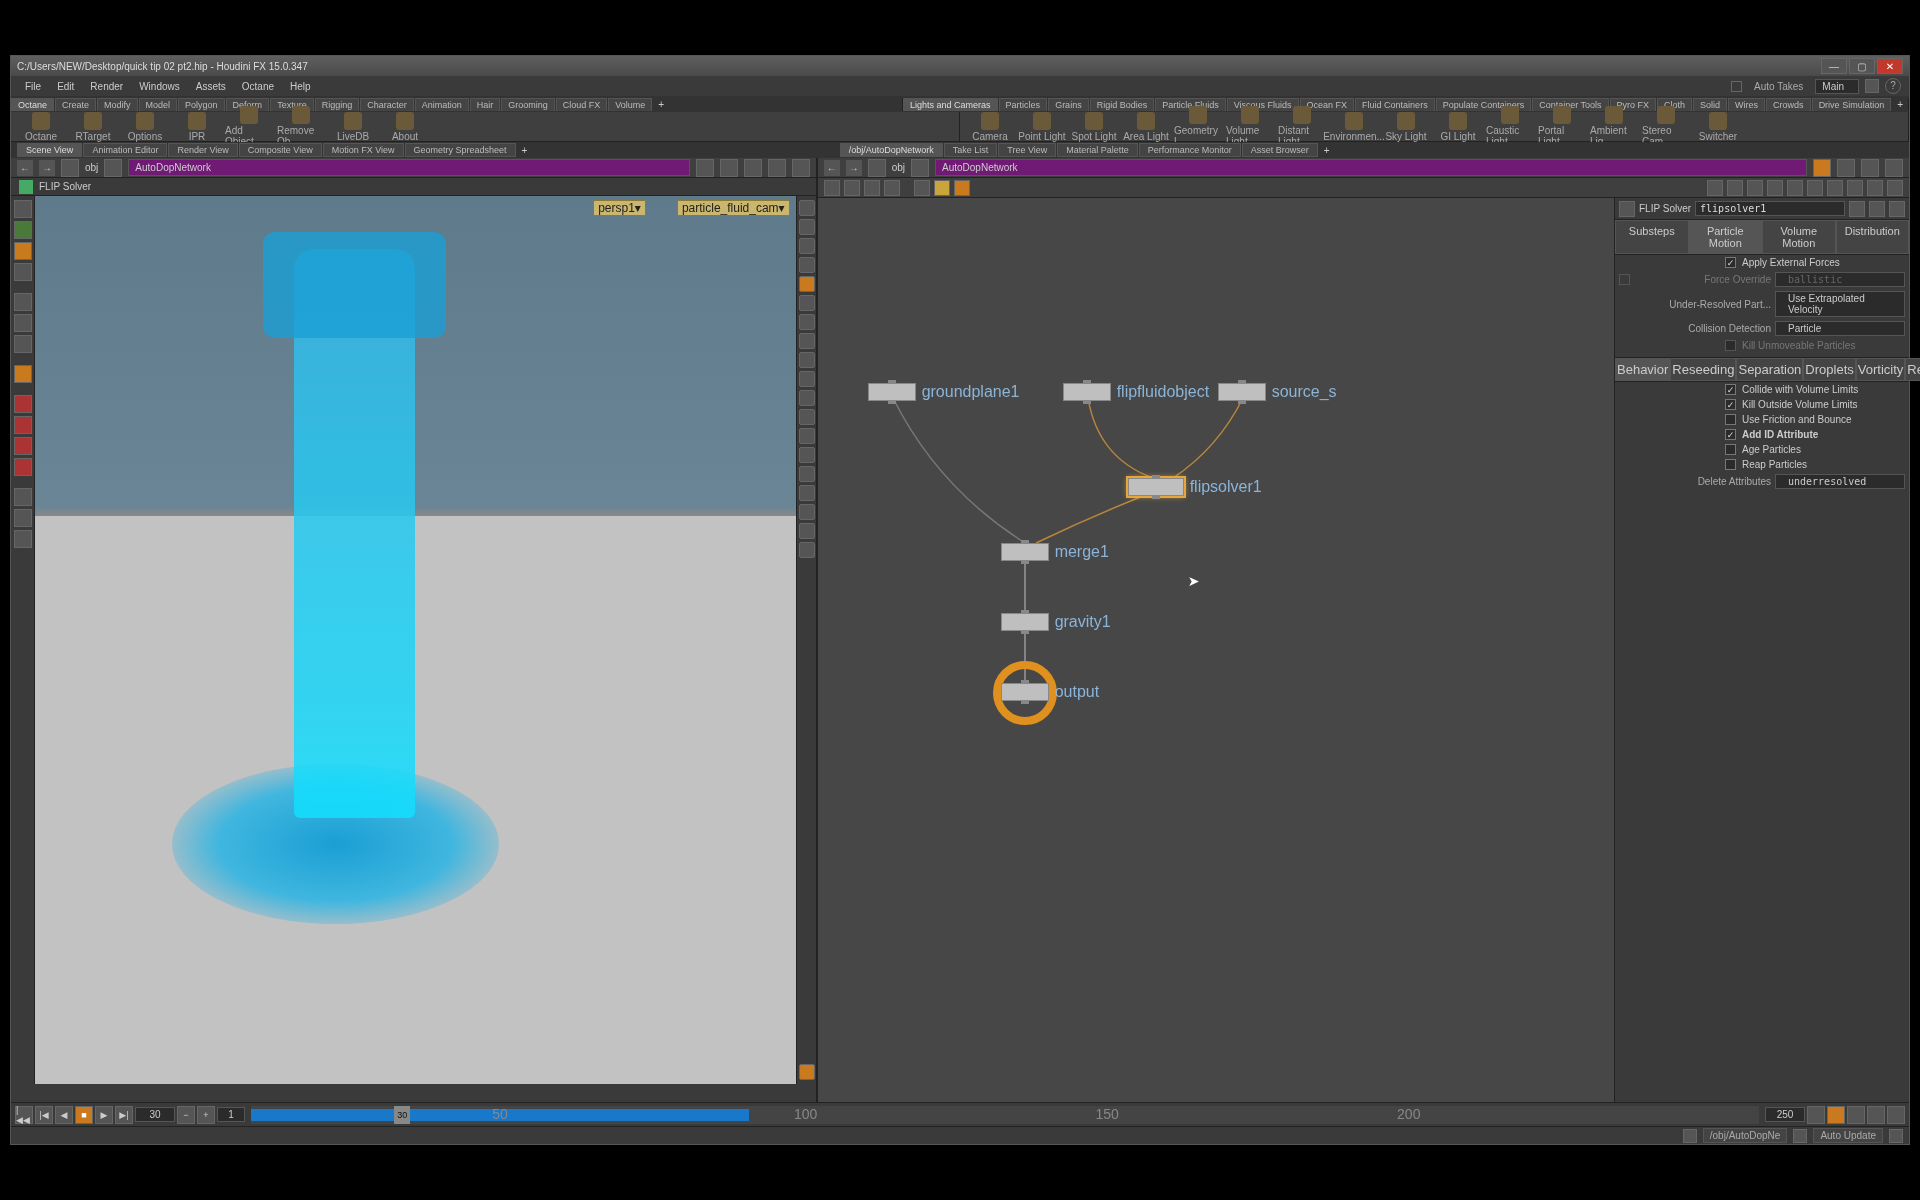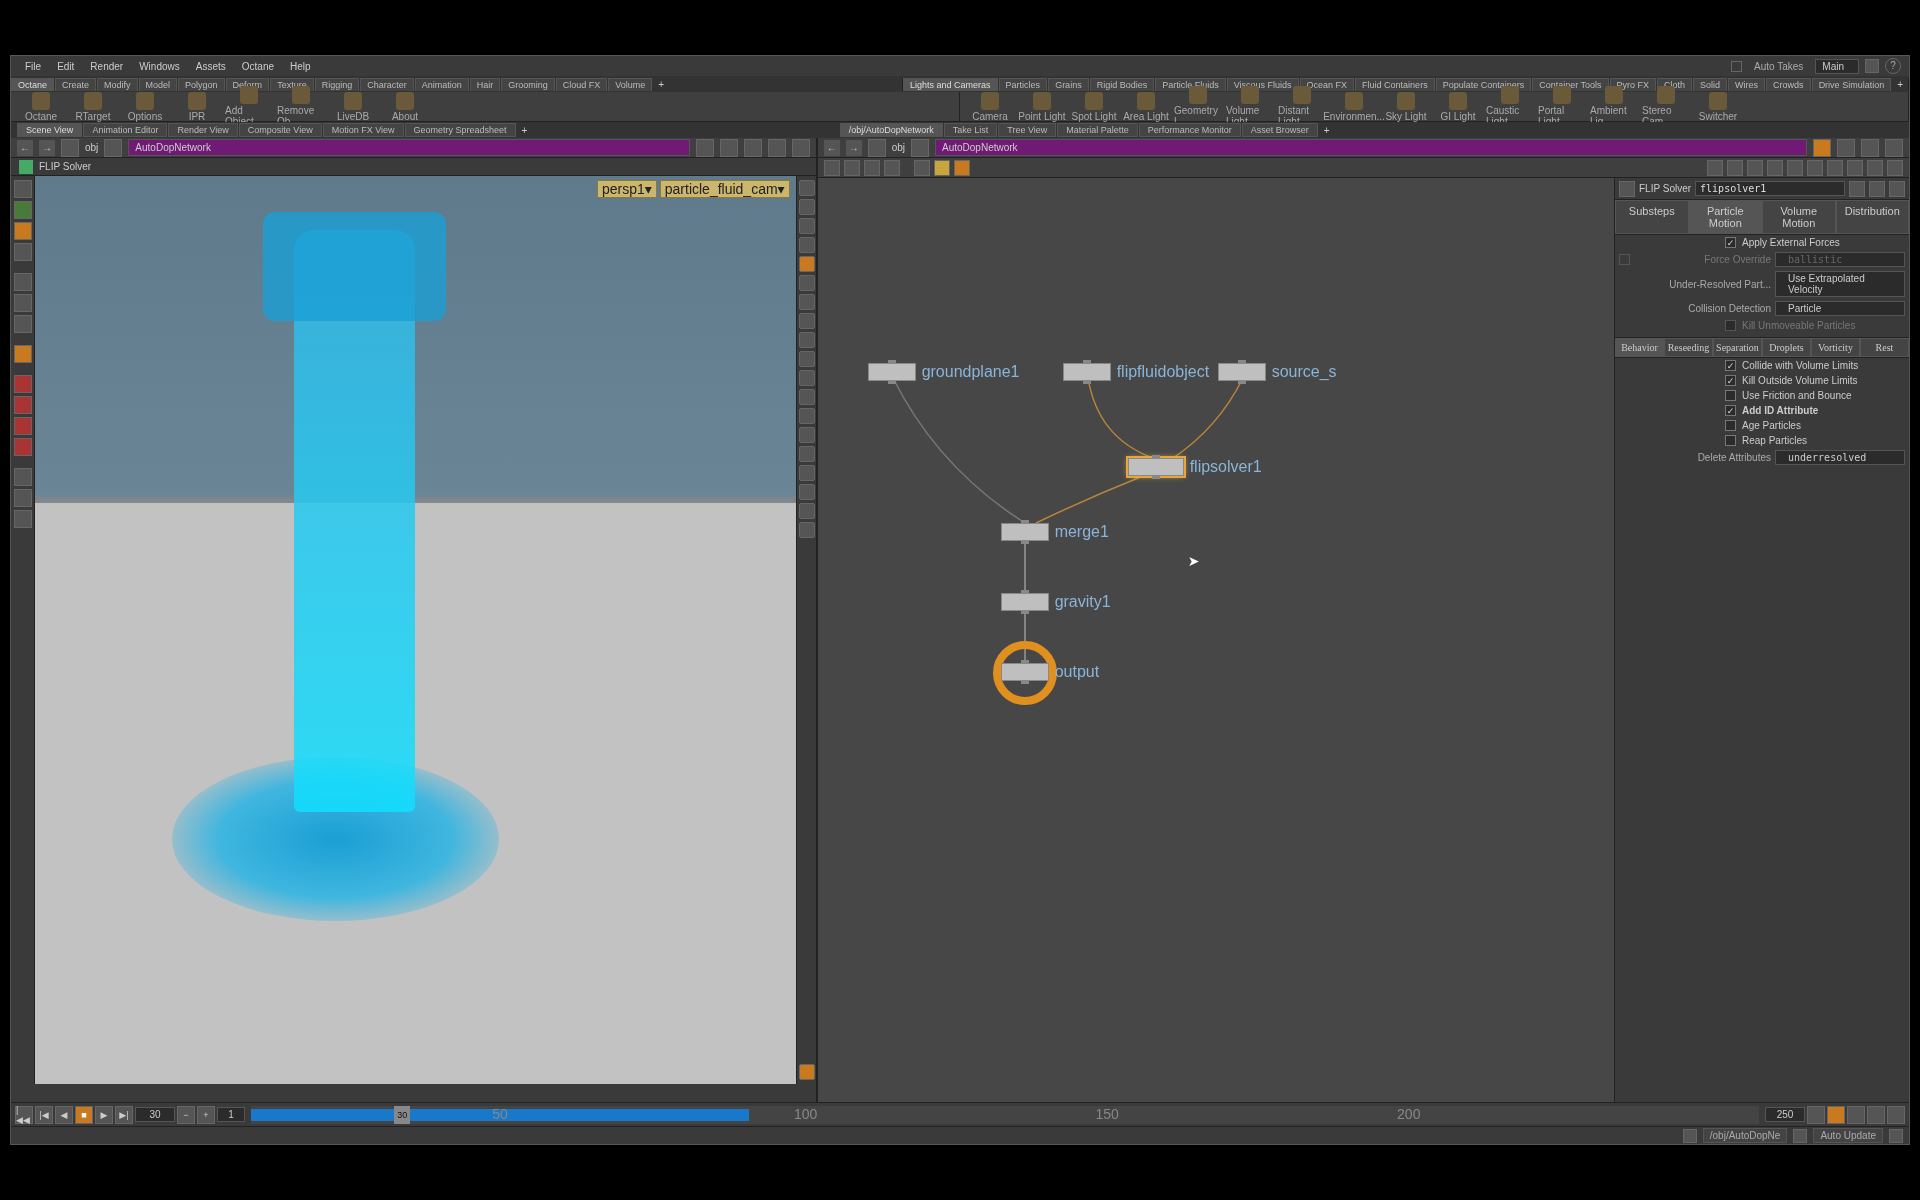--- a/index.html
+++ b/index.html
@@ -44,21 +44,21 @@
 .tstrip .t { width:18px;height:18px; background:#555; border:1px solid #666;}
 .tstrip .t.org { background:#c97a1e; }
 .tstrip .t.grn { background:#4a7a3a; }
 .tstrip .t.red { background:#a33; }
 .vp { flex:1; position:relative; background:linear-gradient(#5f7a8a 0%, #6a8595 35%, #888 36%, #8a8a8a 100%); }
 .vp .ground { position:absolute; left:0;right:0; top:36%; bottom:0; background:#c2c2c2; }
 .vp .shadow { position:absolute; left:18%; bottom:18%; width:43%; height:18%; background:radial-gradient(ellipse,#1a9fd4 0%, #3fb6df 50%, rgba(63,182,223,0.3) 72%, transparent 80%); border-radius:50%; }
 .vp .stream { position:absolute; left:34%; top:6%; width:16%; height:64%; background:linear-gradient(#38b6e6,#12e0ff); border-radius:20px 20px 6px 6px; opacity:.85; filter:blur(.5px);}
 .vp .top { position:absolute; left:30%; top:4%; width:24%; height:12%; background:#1a9fd4; border-radius:12px; opacity:.8;}
 .vp .badges { position:absolute; top:4px; right:6px; display:flex; gap:3px;}
-.vp .badge { background:#cbb66e; color:#222; padding:0 4px; border:1px solid #8a7a3a; font-size:14px;}
+.vp .badge { background:#cbb66e; color:#222; padding:0 4px; border:1px solid #8a7a3a; font-size:12px;margin-left:28px;}
 .rtstrip { width:20px; background:#3a3a3a; display:flex; flex-direction:column; gap:3px; padding:4px 2px; border-left:1px solid #222;}
 .rtstrip .t { width:16px;height:16px; background:#555; border:1px solid #666; border-radius:2px;}
 .rtstrip .t.y { background:#c97a1e;}
 .rpane .toolbar { height:20px; background:#3f3f3f; display:flex; align-items:center; gap:4px; padding:0 6px; border-bottom:1px solid #222;}
 .toolbar .sq { width:16px;height:16px;background:#555;border:1px solid #666;}
 .rbody { flex:1; display:flex; min-height:0; }
 .nodegraph { flex:1; background:#474747; position:relative; }
 .node { position:absolute; display:flex; align-items:center; gap:6px; }
 .node .body { width:48px; height:18px; background:#bfbfbf; border:1px solid #888; position:relative;}
 .node .body::before,.node .body::after{content:"";position:absolute;width:8px;height:4px;background:#888;left:50%;transform:translateX(-50%);}
@@ -76,38 +76,45 @@
 .ptab { flex:1; padding:4px 2px; text-align:center; background:#444; border:1px solid #555; font-size:11px;}
 .ptab.act { background:#555; }
 .prow { display:flex; align-items:center; padding:2px 4px; gap:4px; }
 .prow .plbl { flex:1; text-align:right; color:#aaa; font-size:10px;}
 .prow .pval { width:130px; background:#2b2b2b; border:1px solid #555; padding:1px 12px; color:#ccc;}
 .prow .pval.txt { font-family:monospace; }
 .pcheck { display:flex; align-items:center; gap:6px; padding:2px 4px 2px 110px; color:#ccc;}
 .pcheck .cb { width:11px;height:11px; border:1px solid #777; background:#2b2b2b; display:flex;align-items:center;justify-content:center;font-size:9px;color:#ddd;}
 .pcheck.dis { color:#777; }
 .ptabs2 { display:flex; border-top:1px solid #222; border-bottom:1px solid #222; margin-top:4px;}
-.ptabs2 .ptab { font-size:10px; padding:3px 1px;font-family:Liberation Serif, serif;}
+.ptabs2 .ptab { font-size:13px; padding:3px 1px;}
 .timeline { height:24px; background:#3a3a3a; display:flex; align-items:center; gap:2px; padding:0 4px; border-top:1px solid #222;}
 .pb { width:18px;height:18px;background:#555;border:1px solid #666;display:flex;align-items:center;justify-content:center;color:#ccc;font-size:9px;}
 .pb.org { background:#c97a1e; color:#fff;}
 .frf { width:40px; background:#2b2b2b;border:1px solid #555;color:#ccc;padding:1px 4px;text-align:center;}
 .tl { flex:1; height:18px; background:#444; position:relative; margin:0 4px;}
 .tl .fill { position:absolute; left:0; top:3px; bottom:3px; width:33%; background:#1878c9;}
 .tl .head { position:absolute; left:9.5%; top:0; bottom:0; width:16px; background:#888; color:#111; text-align:center; font-size:9px; line-height:18px;}
 .tl .tick { position:absolute; top:0; color:#888; font-size:14px;}
 .statusbar { height:18px; background:#3a3a3a; display:flex; align-items:center; padding:0 6px; gap:6px; color:#aaa; border-top:1px solid #222;}
 .statusbar .spacer{flex:1;}
 .statusbar .sb { padding:1px 6px; background:#444;border:1px solid #555;}
 </style>
 </head>
 <body>
 
 <div class="app">
 
+  <div class="title-bar">
+    <span>C:/Users/NEW/Desktop/quick tip 02 pt2.hip - Houdini FX 15.0.347</span>
+    <div class="spacer"></div>
+    <div class="winbtn">—</div>
+    <div class="winbtn">▢</div>
+    <div class="winbtn close">✕</div>
+  </div>
 
   <div class="menu-bar">
     <span>File</span>
     <span>Edit</span>
     <span>Render</span>
     <span>Windows</span>
     <span>Assets</span>
     <span>Octane</span>
     <span>Help</span>
     <div class="spacer"></div>

